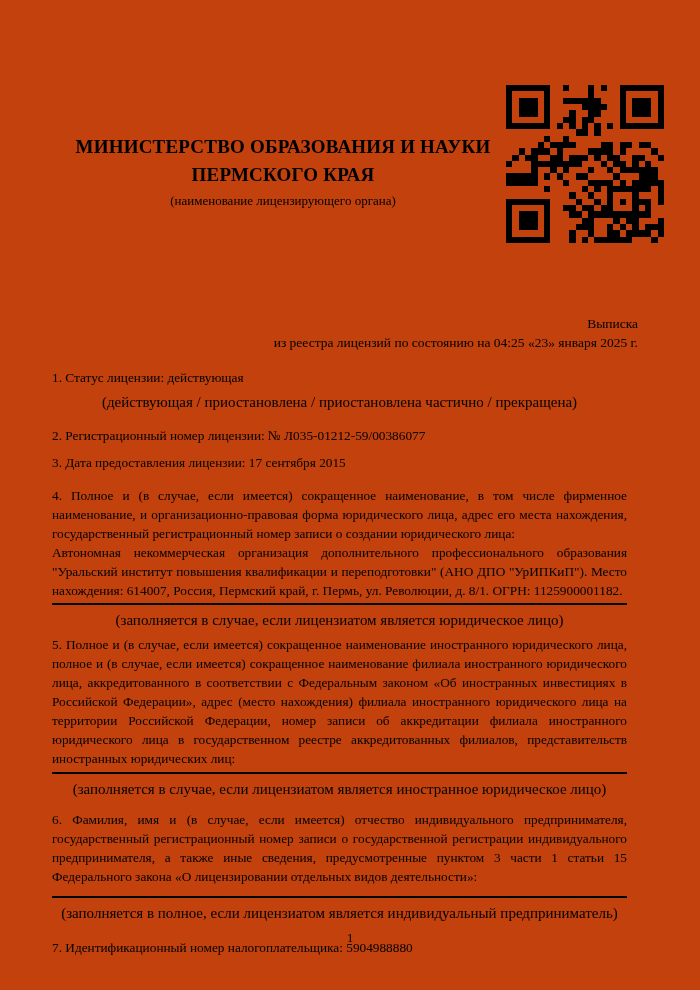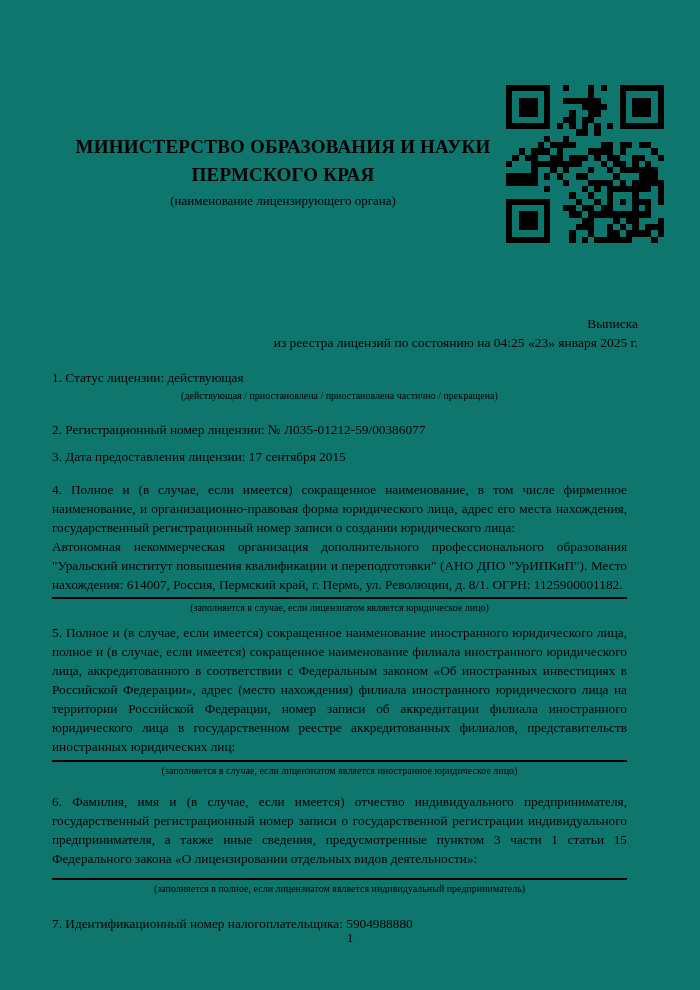--- a/index.html
+++ b/index.html
@@ -1,20 +1,20 @@
 <!DOCTYPE html>
 <html lang="ru"><head>
 <meta charset="utf-8">
 <style>
   html, body { margin: 0; padding: 0; background: #ffffff; }
   .page {
     position: relative;
     width: 700px;
     height: 990px;
-    background: #0f766e;
+    background: #c2410c;
     color: #000000;
     font-family: "Liberation Serif", "DejaVu Serif", serif;
     overflow: hidden;
   }
   .qr {
     position: absolute;
     top: 85px;
     left: 506px;
     width: 158px;
     height: 158px;
@@ -55,24 +55,24 @@
     width: 575px;
     font-size: 13.3px;
     line-height: 19px;
   }
   .item {
     margin: 0;
     text-align: justify;
     text-align-last: left;
   }
   .footnote {
-    font-size: 10px;
+    font-size: 15px;
     line-height: 14px;
     text-align: center;
-    margin-top: 2px;
+    margin-top: 8px;
   }
   .rule {
     border-top: 2px solid #000000;
     height: 0;
     margin-top: 3px;
   }
   .mt10 { margin-top: 10px; }
   .mt14 { margin-top: 14px; }
   .mt16 { margin-top: 8px; }
   .mt17 { margin-top: 17px; }

